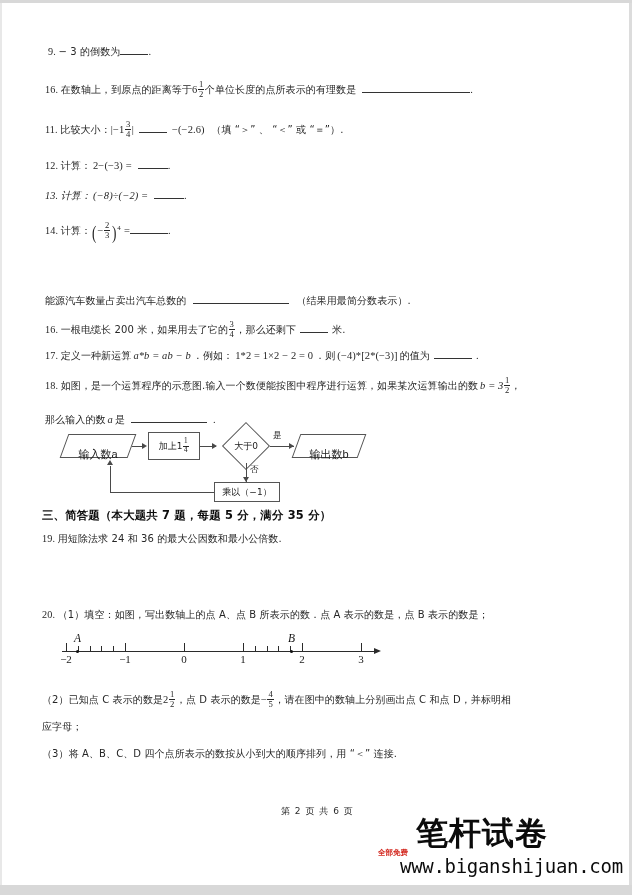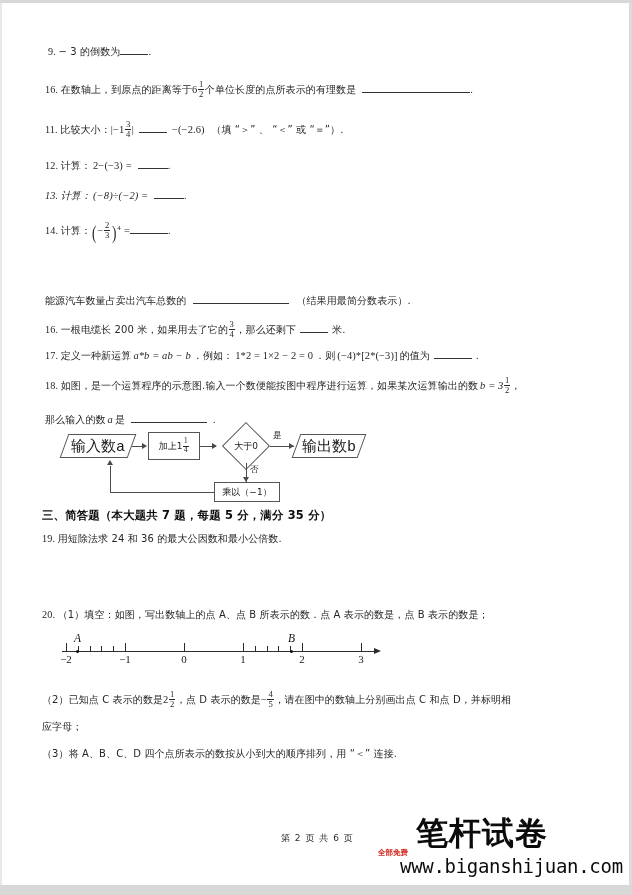--- a/index.html
+++ b/index.html
@@ -128,24 +128,25 @@
   .fpara {
     position: absolute;
     border: 1px solid #555;
     background: #fff;
     box-sizing: border-box;
     transform: skewX(-20deg);
   }
   .fpara-label {
     position: absolute;
     display: flex; align-items: center; justify-content: center;
-    font-family: Liberation Mono, monospace;
-    font-size: 15px;
-    color: #1a1a1a;
-    white-space: nowrap;
+    font-family: Liberation Sans, sans-serif;
+    font-size: 11px;
+    color: #1a1a1a;
+    white-space: nowrap;
+    margin-top: 8px;
   }
   .fdia {
     position: absolute;
     border: 1px solid #555;
     background: #fff;
     transform: rotate(45deg);
     box-sizing: border-box;
   }
   .fdia-label {
     position: absolute;
@@ -409,21 +410,21 @@
       <span class="cn">（2）已知点 C 表示的数是</span><span class="mn">2</span><span class="frac"><span class="num">1</span><span class="den">2</span></span><span class="cn">，点 D 表示的数是</span><span class="mn">−</span><span class="frac"><span class="num">4</span><span class="den">5</span></span><span class="cn">，请在图中的数轴上分别画出点 C 和点 D，并标明相</span>
     </div>
     <div class="q" style="left:42px; top:722px;">
       <span class="cn">应字母；</span>
     </div>
 
     <div class="q" style="left:42px; top:749px;">
       <span class="cn">（3）将 A、B、C、D 四个点所表示的数按从小到大的顺序排列，用 “＜” 连接.</span>
     </div>
 
-    <div class="footer" style="left:281px; top:832px;text-align:right;">第 2 页 共 6 页</div>
+    <div class="footer" style="left:281px; top:805px;text-align:right;">第 2 页 共 6 页</div>
 
     <div class="wm">
       <div class="wm-cn" style="left:416px; top:812px;">笔杆试卷</div>
       <div class="wm-badge" style="left:378px; top:848px;">全部免费</div>
       <div class="wm-url" style="left:400px; top:855px;">www.biganshijuan.com</div>
     </div>
 
   </div>
 </div>
 

